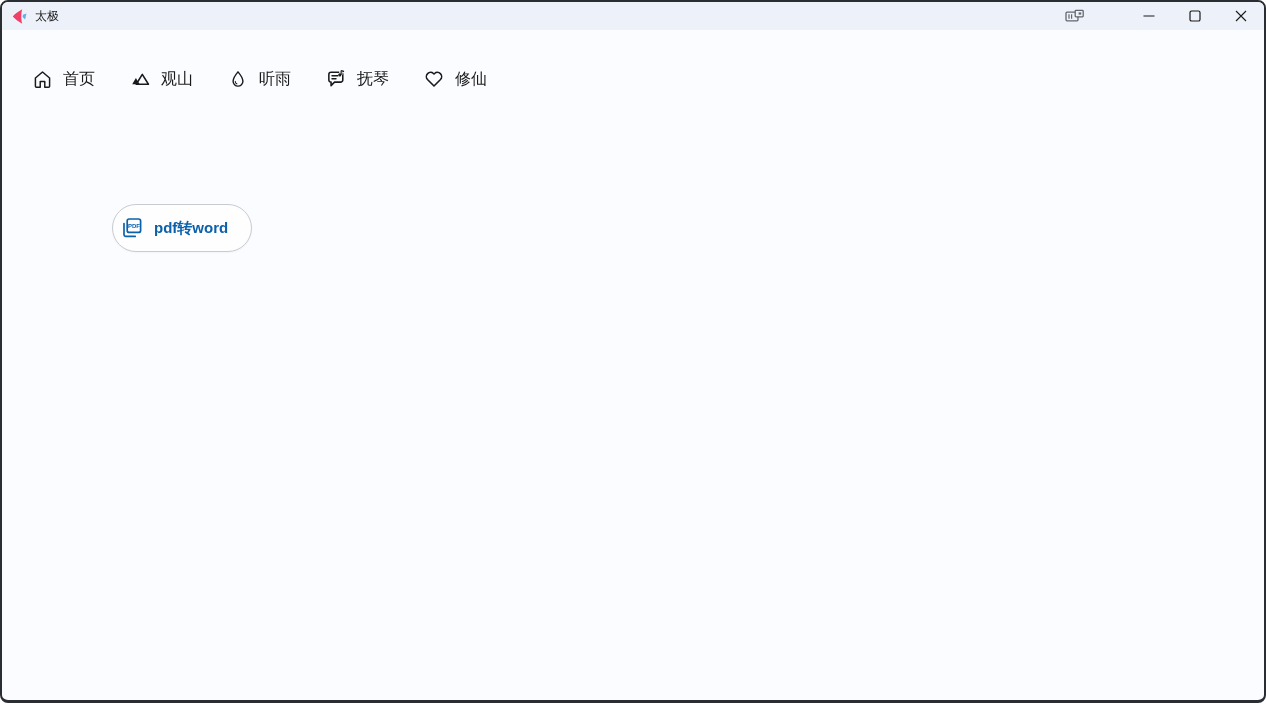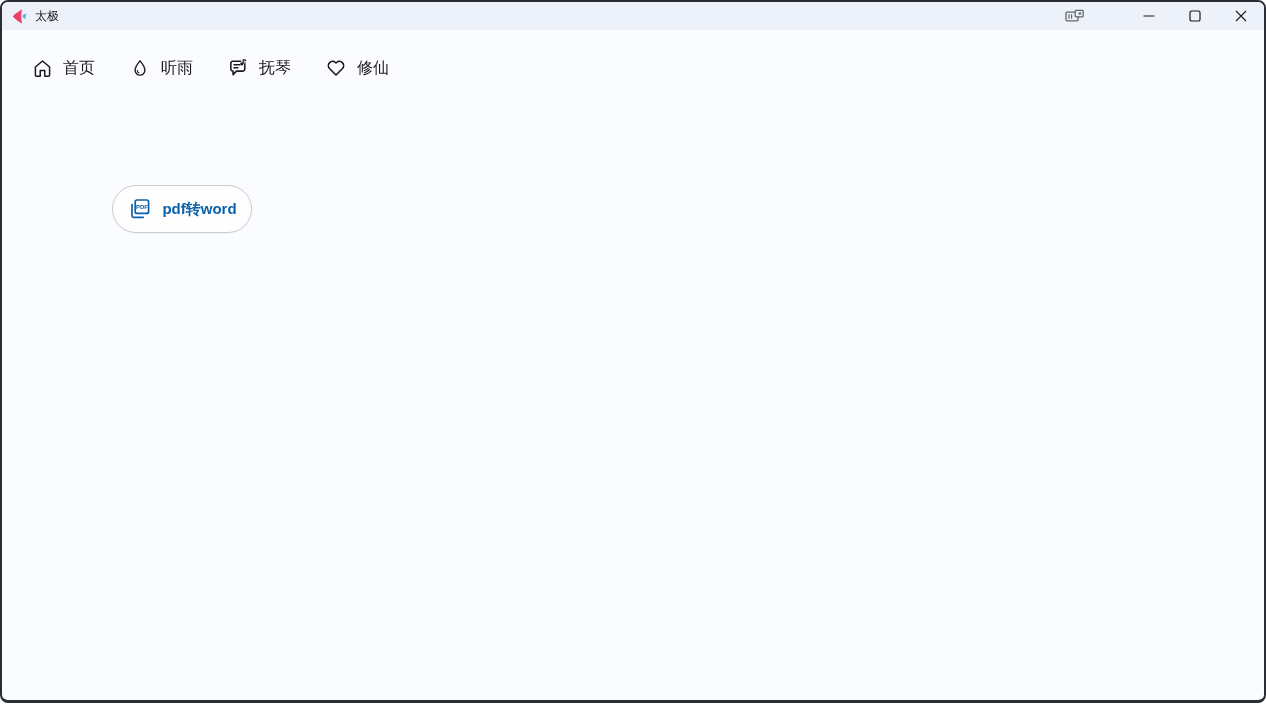--- a/index.html
+++ b/index.html
@@ -26,42 +26,42 @@
   .win-title{margin-left:7px;font-size:12px;color:#1c1c1c;}
   .tb-spacer{flex:1;}
   .status-ic{width:22px;height:16px;display:flex;align-items:center;justify-content:center;color:var(--status-icon,#62666d);margin-right:40px;}
   .tb-btn{
     width:46px;height:28px;display:flex;align-items:center;justify-content:center;
     color:#1a1a1a;background:transparent;border:none;padding:0;cursor:default;
   }
   
   .navbar{
     display:flex;align-items:flex-start;
-    padding:13px 0 0 12px;height:52px;box-sizing:content-box;
+    padding:24px 0 0 12px;height:52px;box-sizing:content-box;
   }
   .nav-item{
     position:relative;display:flex;align-items:center;
     height:50px;padding:0 17px;gap:10px;
     font-size:16px;color:var(--nav-text,#1a1a1a);cursor:default;
   }
   .nav-item .ic{display:flex;align-items:center;justify-content:center;width:22px;height:22px;}
   .nav-item .underline{
     display:none;position:absolute;left:1px;right:1px;bottom:0;height:3px;
     border-radius:1.5px;background:var(--accent,#0f65a3);
   }
   .nav-item.selected{color:var(--accent,#0f65a3);}
   .nav-item.selected .underline{display:block;}
   
   .content{position:relative;height:calc(100% - 90px);}
   .pdf-btn{
-    position:absolute;left:110px;top:90px;
+    position:absolute;left:110px;top:98px;
     width:140px;height:48px;border-radius:24px;
     border:1px solid var(--button-border,#c8cbd2);
     background:#fefefe;
-    display:flex;align-items:center;justify-content:center;gap:9px;
+    display:flex;align-items:center;justify-content:flex-start;gap:9px;
     color:var(--button-text,#0d61ab);
     font-family:"Liberation Sans","DejaVu Sans",sans-serif;
     font-size:15px;font-weight:700;cursor:pointer;
     box-shadow:0 1px 2px rgba(0,0,0,.03);
   }
   svg{display:block;}
 </style>
 </head>
 <body>
 
@@ -112,20 +112,30 @@
     <div class="nav-item">
       <span class="ic">
         <svg viewBox="0 0 24 24" width="21" height="21">
           <path d="M12 3.4 3.9 10.3 V19.6 a1.2 1.2 0 0 0 1.2 1.2 H9.4 V14.4 h5.2 V20.8 H18.9 a1.2 1.2 0 0 0 1.2-1.2 V10.3 Z" fill="none" stroke="currentColor" stroke-width="1.7" stroke-linejoin="round"></path>
         </svg>
       </span>
       <span class="lbl">首页</span>
 
     </div>
 
+    <div class="nav-item">
+      <span class="ic">
+        <svg viewBox="0 0 24 24" width="22" height="22">
+          <path d="M14.5 6.9 21.2 17.7 H7.9 Z" fill="none" stroke="currentColor" stroke-width="1.7" stroke-linejoin="round"></path>
+          <path d="M7.5 10.9 11.6 17.7 H3.5 Z" fill="currentColor"></path>
+        </svg>
+      </span>
+      <span class="lbl">观山</span>
+
+    </div>
 
     <div class="nav-item">
       <span class="ic">
         <svg viewBox="0 0 24 24" width="20" height="20">
           <path d="M12 3.4 C12 3.4 6.1 10.4 6.1 14.6 a5.9 5.9 0 0 0 11.8 0 C17.9 10.4 12 3.4 12 3.4 Z" fill="none" stroke="currentColor" stroke-width="1.7" stroke-linejoin="round"></path>
           <path d="M8.7 14.9 a3.3 3.3 0 0 0 1.9 2.9" fill="none" stroke="currentColor" stroke-width="1.3" stroke-linecap="round"></path>
         </svg>
       </span>
       <span class="lbl">听雨</span>
 

